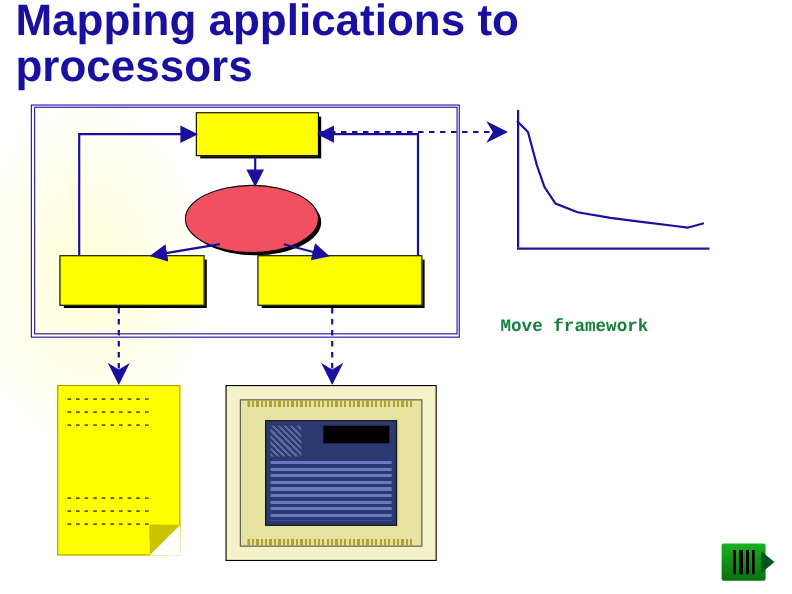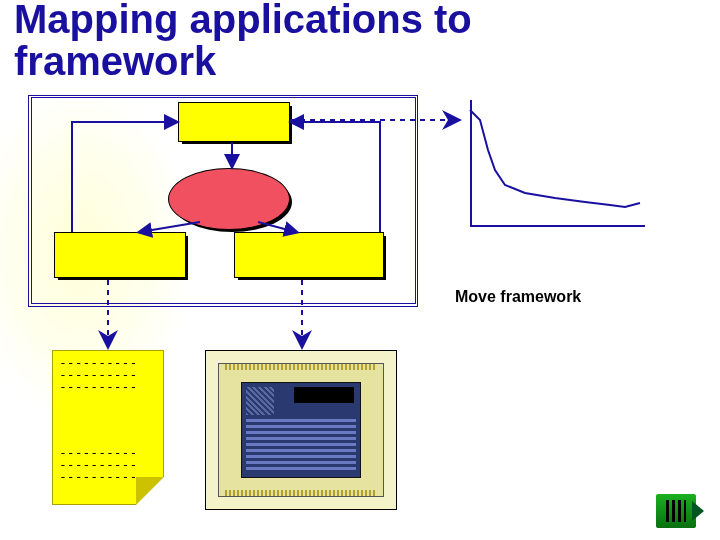--- a/index.html
+++ b/index.html
@@ -83,24 +83,24 @@
     left: 0; top: 0;
     width: 720px;
     height: 540px;
     z-index: 4;
     pointer-events: none;
   }
   .chart-caption {
     position: absolute;
     left: 455px;
     top: 288px;
-    font-family: Liberation Sans, sans-serif;
+    font-family: Liberation Mono, monospace;
     font-size: 16px;
     font-weight: bold;
-    color: #000000;
+    color: #15803d;
     z-index: 5;
   }
   .chart-axis-v { position:absolute; left:470px; top:100px; width:2px; height:125px; background:#1a10a0; z-index:4; }
   .chart-axis-h { position:absolute; left:470px; top:225px; width:175px; height:2px; background:#1a10a0; z-index:4; }
   .note {
     position: absolute;
     left: 52px;
     top: 350px;
     width: 112px;
     height: 155px;
@@ -203,21 +203,21 @@
     border-left:12px solid #052;
   }
 </style>
 </head>
 <body>
 
 <div class="bg-glow"></div>
 
 <div class="title">
   <span>Mapping applications to</span><br>
-  <span>framework</span>
+  <span>processors</span>
 </div>
 
 <div class="outer-frame"></div>
 <div class="outer-frame2"></div>
 
 <div class="box-shadow" style="left:182px; top:106px; width:110px; height:38px;"></div>
 <div class="yellow-box" style="left:178px; top:102px; width:110px; height:38px;"></div>
 
 <div class="center-ellipse-shadow" style="left:172px; top:172px;"></div>
 <div class="center-ellipse" style="left:168px; top:168px;"></div>

